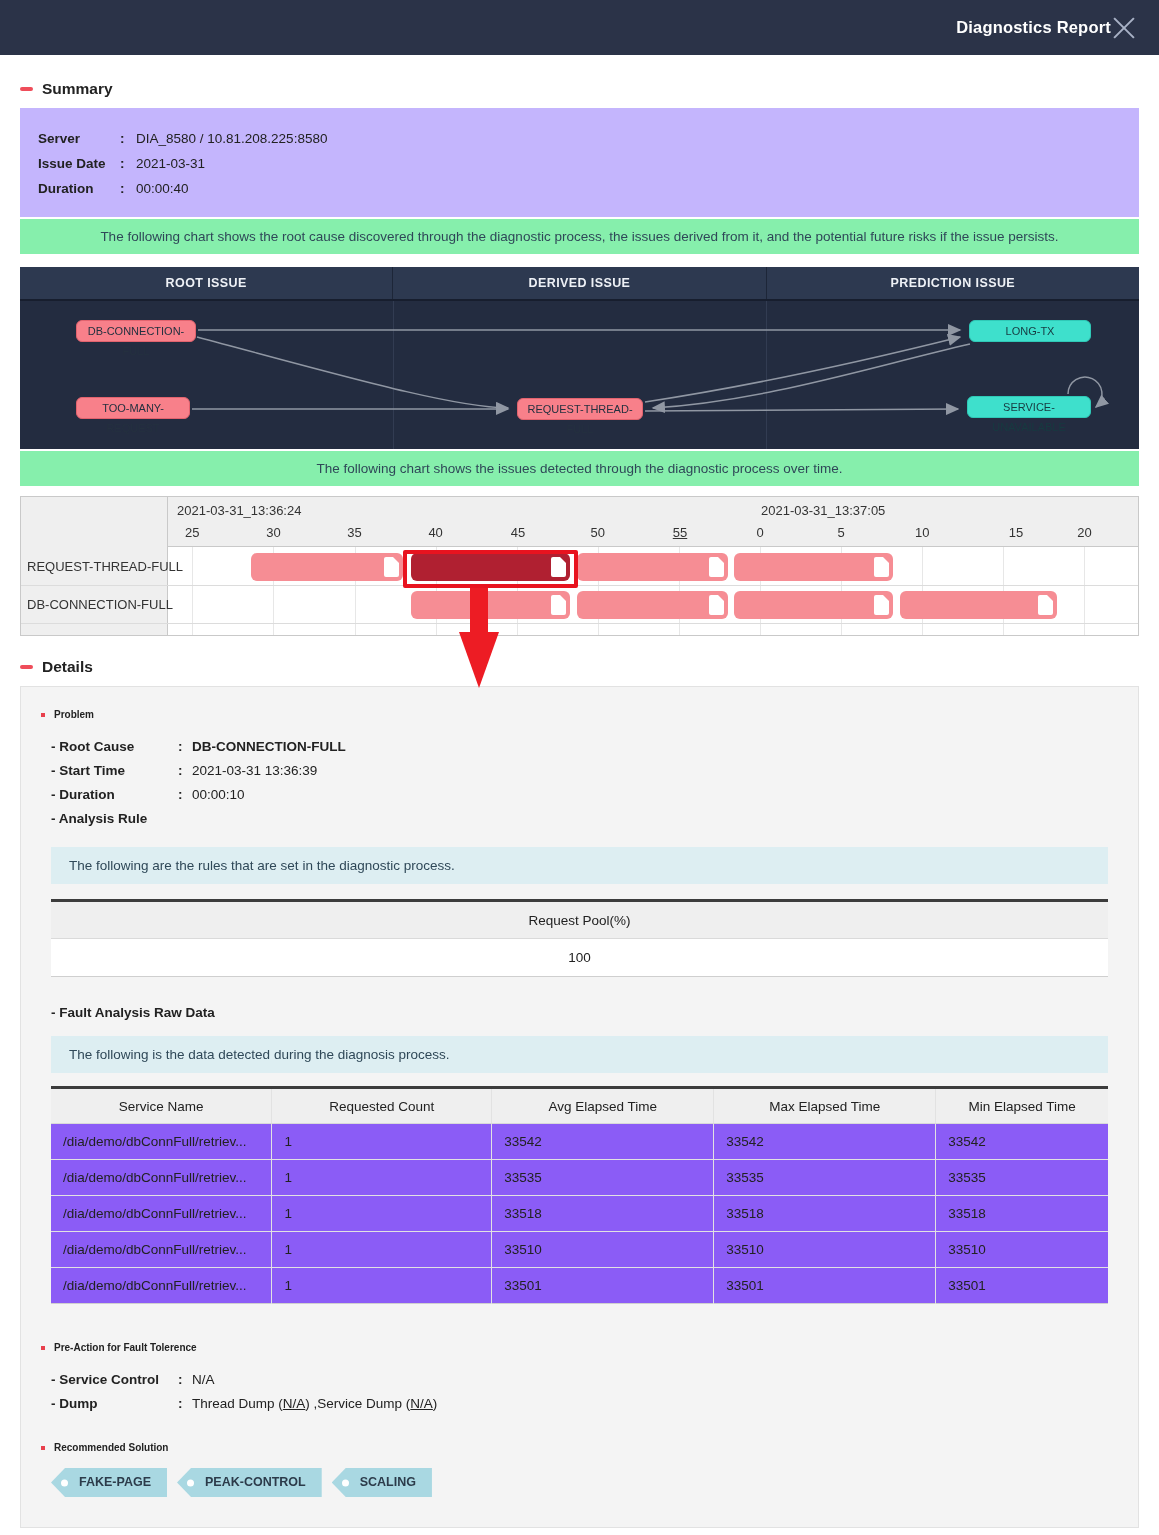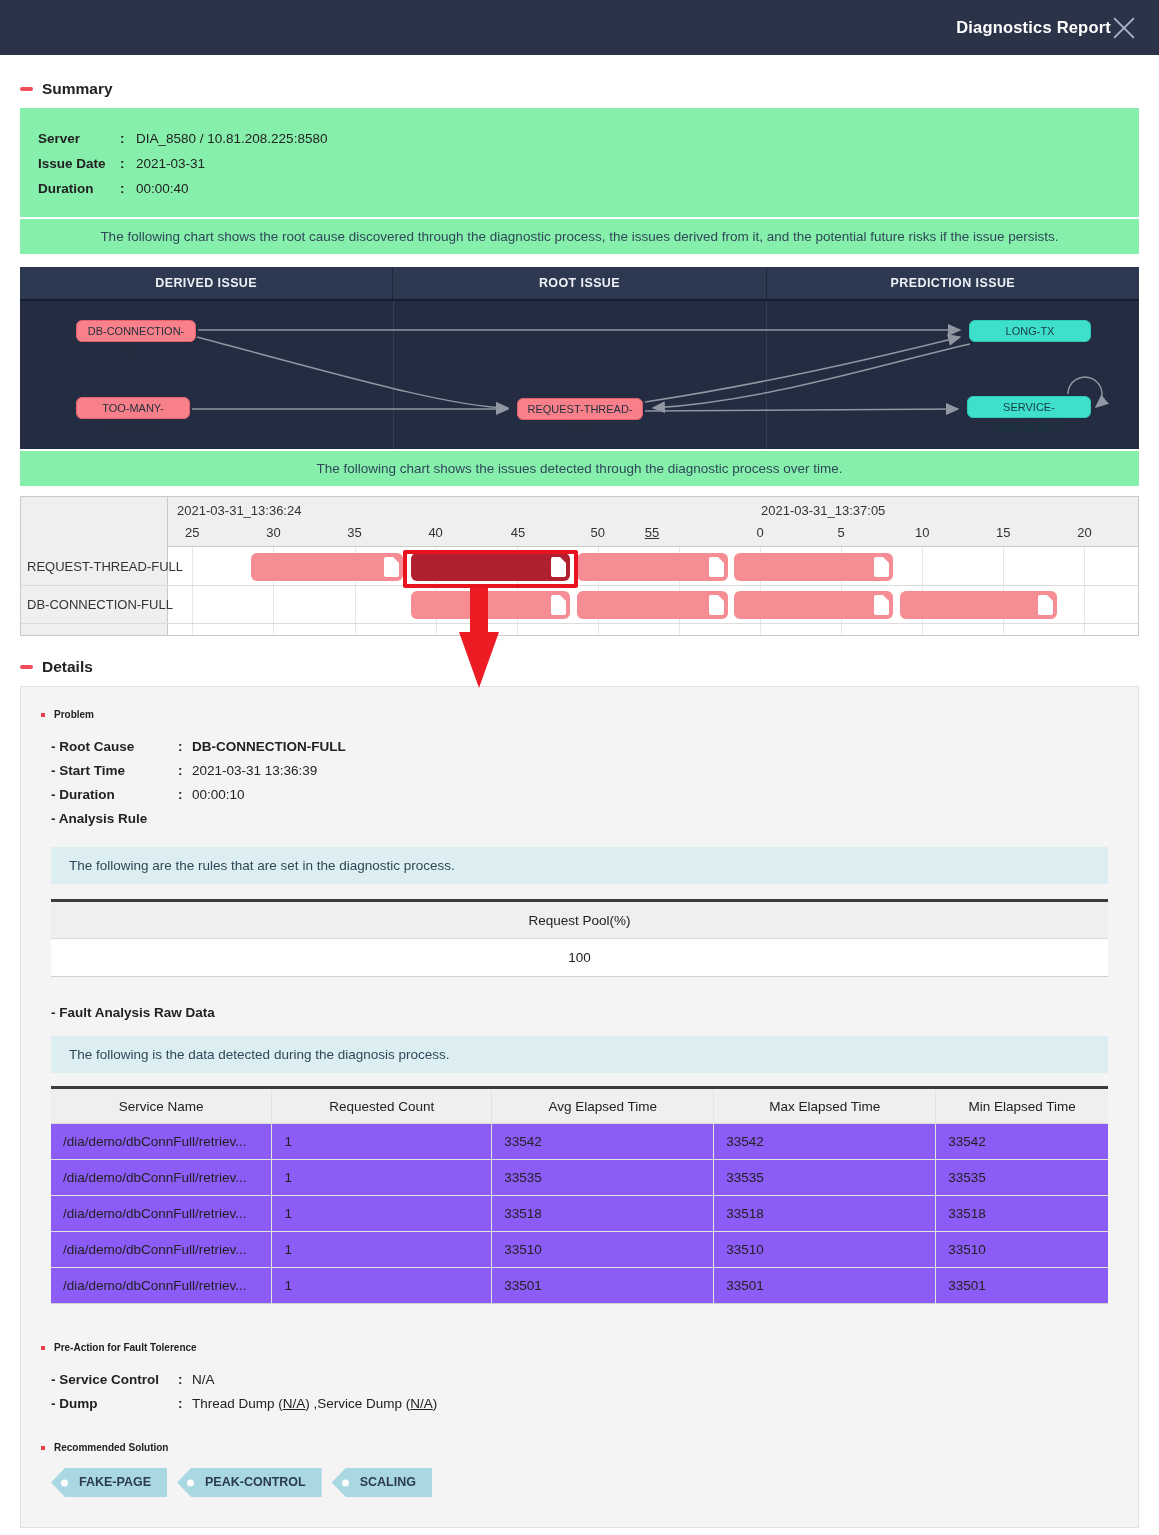--- a/index.html
+++ b/index.html
@@ -20,21 +20,21 @@
   .xbtn::after { transform: rotate(-45deg); }
 
   .content { padding: 0 20px; }
 
   
   .sec-head { display: flex; align-items: center; margin: 25px 0 10px 0;
     font-size: 15.5px; font-weight: bold; color: #222; }
   .dash { width: 13px; height: 4px; border-radius: 2px; background: #ef4d5a; margin-right: 9px; }
 
   
-  .summary-box { background: #86efac; padding: 18px 18px 16px 18px; }
+  .summary-box { background: #c4b5fd; padding: 18px 18px 16px 18px; }
   .kv { display: flex; font-size: 13.5px; line-height: 25px; }
   .kv .k { width: 82px; font-weight: bold; }
   .kv .c { width: 16px; font-weight: bold; }
 
   
   .banner { background: #86efac; color: #2f4858; font-size: 13.5px;
     padding: 10px 18px; margin-top: 2px; line-height: 15px; text-align: center; }
 
   
   .graph { position: relative; height: 182px; background: #232c40; margin-top: 13px; }
@@ -149,22 +149,22 @@
         <span class="k">Duration</span>
         <span class="c">:</span>
         <span class="v">00:00:40</span>
       </div>
     </div>
 
     <div class="banner">The following chart shows the root cause discovered through the diagnostic process, the issues derived from it, and the potential future risks if the issue persists.</div>
 
     <div class="graph">
       <div class="graph-head">
+        <div class="col">ROOT ISSUE</div>
         <div class="col">DERIVED ISSUE</div>
-        <div class="col">ROOT ISSUE</div>
         <div class="col">PREDICTION ISSUE</div>
       </div>
       <div class="gdiv" id="gdiv1"></div>
       <div class="gdiv" id="gdiv2"></div>
       <svg class="edges" viewBox="0 0 1119 182">
         <defs>
           <marker id="arr" markerWidth="9" markerHeight="8" refX="8" refY="4" orient="auto">
             <path d="M0,0 L9,4 L0,8 z" fill="#9097a3"></path>
           </marker>
         </defs>
@@ -200,29 +200,29 @@
           <div class="tl-tick" style="left: 85.43px;">30</div>
           <div class="tl-gridline" style="left: 186.53px;"></div>
           <div class="tl-tick" style="left: 166.53px;">35</div>
           <div class="tl-gridline" style="left: 267.63px;"></div>
           <div class="tl-tick" style="left: 247.63px;">40</div>
           <div class="tl-gridline" style="left: 348.73px;"></div>
           <div class="tl-tick" style="left: 330px;">45</div>
           <div class="tl-gridline" style="left: 429.83px;"></div>
           <div class="tl-tick" style="left: 409.83px;">50</div>
           <div class="tl-gridline" style="left: 510.93px;"></div>
-          <div class="tl-tick" style="left: 464px; text-decoration: underline;">55</div>
+          <div class="tl-tick" style="left: 492px; text-decoration: underline;">55</div>
           <div class="tl-gridline" style="left: 592.03px;"></div>
           <div class="tl-tick" style="left: 572.03px;">0</div>
           <div class="tl-gridline" style="left: 673.13px;"></div>
           <div class="tl-tick" style="left: 653.13px;">5</div>
           <div class="tl-gridline" style="left: 754.23px;"></div>
           <div class="tl-tick" style="left: 734.23px;">10</div>
           <div class="tl-gridline" style="left: 835.33px;"></div>
-          <div class="tl-tick" style="left: 815.33px;">15</div>
+          <div class="tl-tick" style="left: 815.33px; text-align: right;">15</div>
           <div class="tl-gridline" style="left: 916.43px;"></div>
           <div class="tl-tick" style="left: 896.43px;">20</div>
           <div class="tl-ts" style="left: 9.11px;">2021-03-31_13:36:24</div>
           <div class="tl-ts" style="left: 593.03px;">2021-03-31_13:37:05</div>
           <div class="tl-bar" style="left: 82.722px; width: 152.468px; top: 56px;">
             <span class="doc-ico"></span>
           </div>
           <div class="tl-bar sel" style="left: 243.3px; width: 158.956px; top: 56px;">
             <span class="doc-ico"></span>
           </div>

